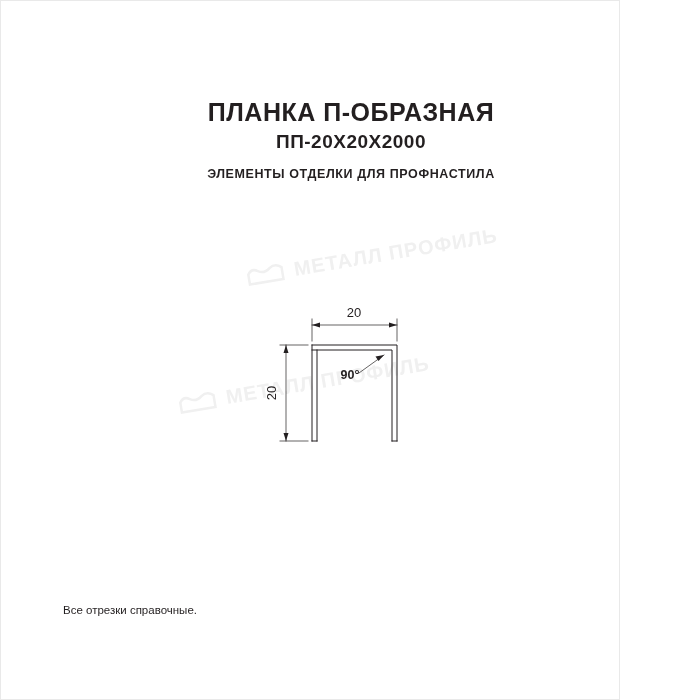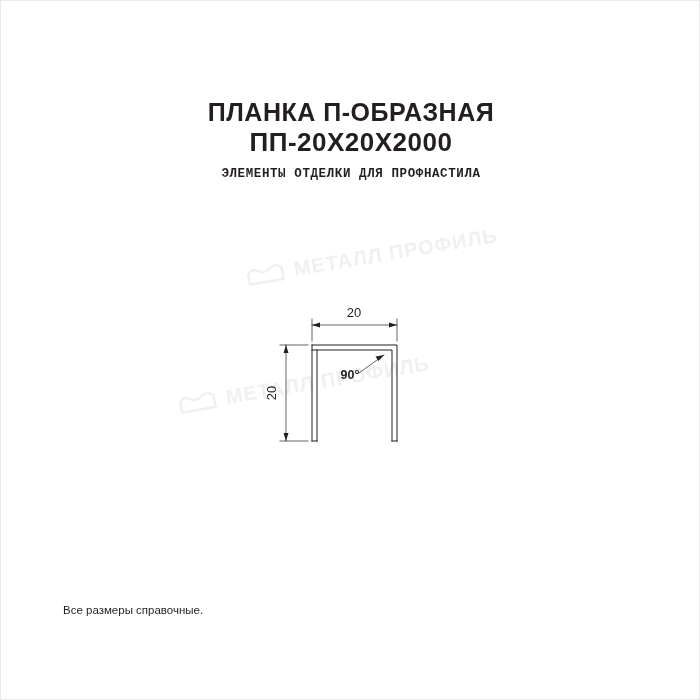--- a/index.html
+++ b/index.html
@@ -11,52 +11,51 @@
     height: 700px;
     background: #ffffff;
     font-family: "Liberation Sans", sans-serif;
     color: #231f20;
     position: relative;
     overflow: hidden;
   }
   .page {
     position: absolute;
     left: 0; top: 0;
-    width: 700px;
+    width: 620px;
     height: 700px;
     border: 1px solid #e9e9e9;
     box-sizing: border-box;
   }
 
   
   .header {
     position: absolute;
     left: 0;
     top: 96px;
     width: 700px;
     text-align: center;
   }
   .title-line1 {
     font-size: 25px;
     font-weight: bold;
     letter-spacing: 0.5px;
     line-height: 30px;
   }
   .title-line2 {
-    font-size: 26px;
+    font-size: 19px;
     font-weight: bold;
     letter-spacing: 0.5px;
     line-height: 30px;
   }
   .subtitle {
     margin-top: 10px;
     font-size: 12.5px;
     font-weight: bold;
     letter-spacing: 0.6px;
-    font-family: Liberation Mono, monospace;
   }
 
   
   .wm {
     position: absolute;
     color: #f0f0f0;
     font-weight: bold;
     font-size: 20px;
     letter-spacing: 1px;
     white-space: nowrap;
@@ -160,16 +159,16 @@
 
       <text x="92" y="16" font-family="Liberation Sans, sans-serif" font-size="13" fill="#231f20" text-anchor="middle">20</text>
 
       <text x="14" y="92" font-family="Liberation Sans, sans-serif" font-size="13" fill="#231f20" text-anchor="middle" transform="rotate(-90 14 92)">20</text>
 
       <text x="88" y="78" font-family="Liberation Sans, sans-serif" font-size="12.5" font-weight="bold" fill="#231f20" text-anchor="middle">90°</text>
     </svg>
   </div>
 
   <div class="notes">
-    <div>Все размеры справочные.</div>
+    <div>Все отрезки справочные.</div>
   </div>
 
 </div>
 
 </body></html>

